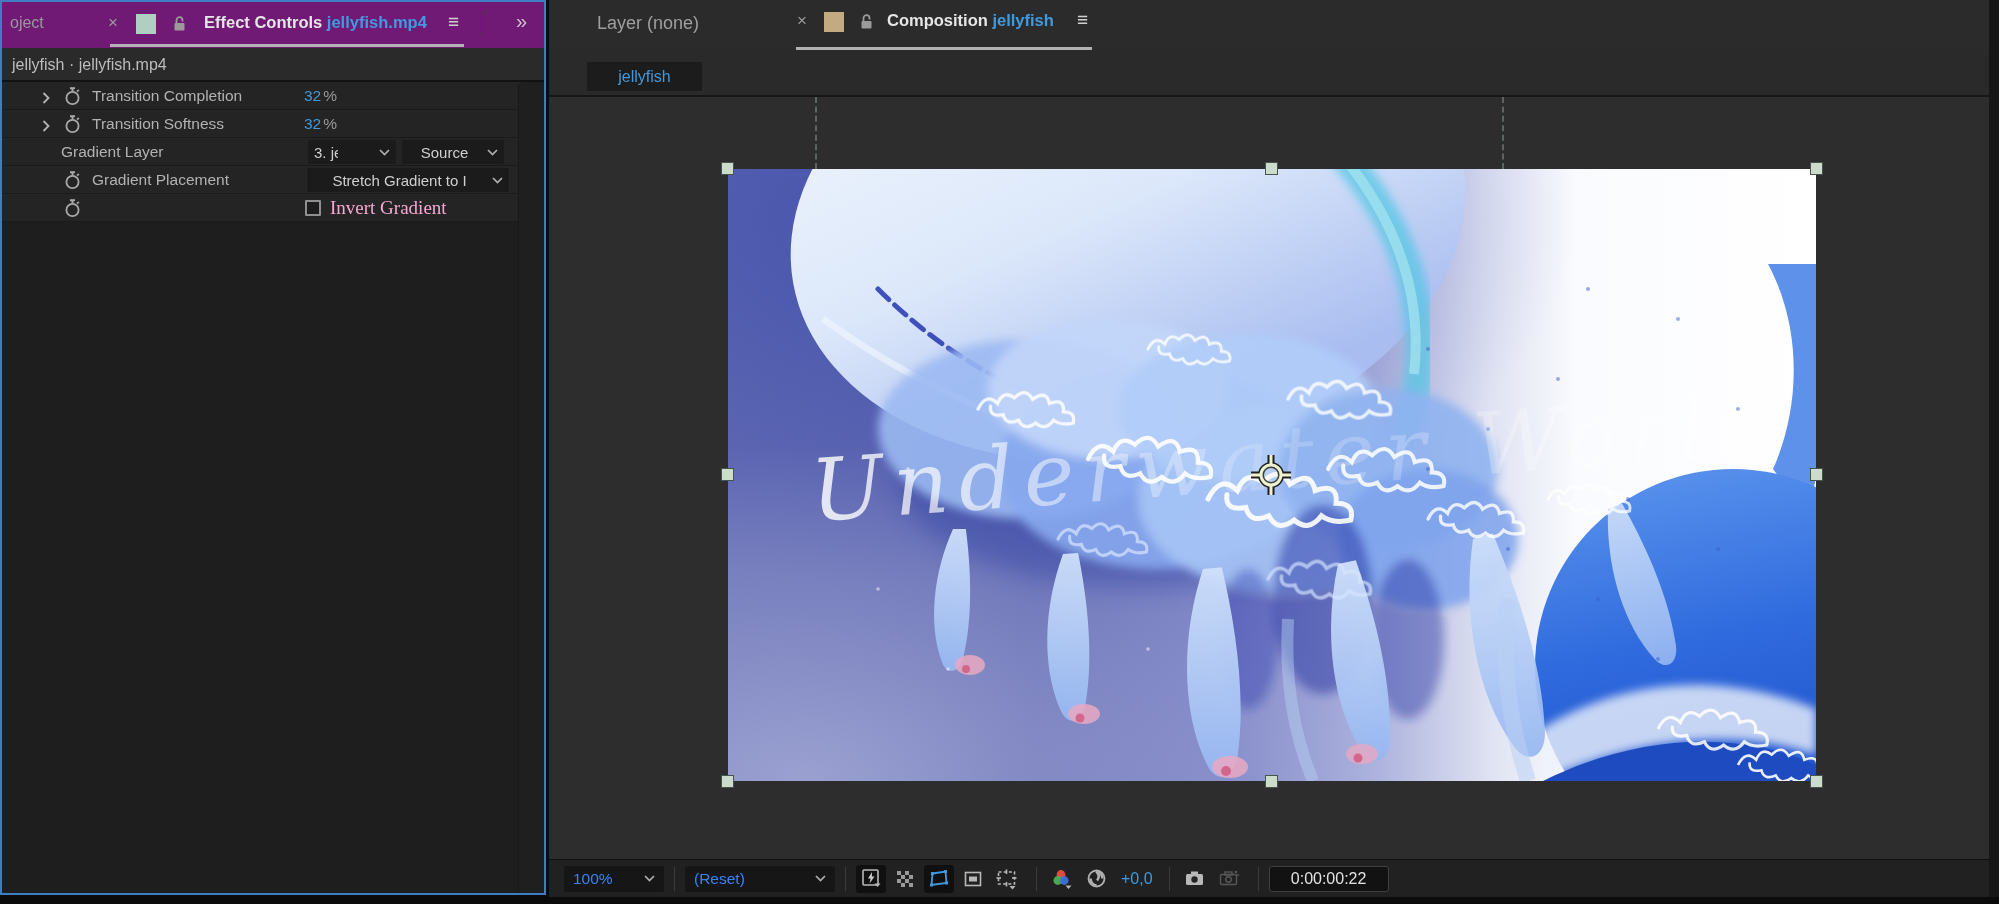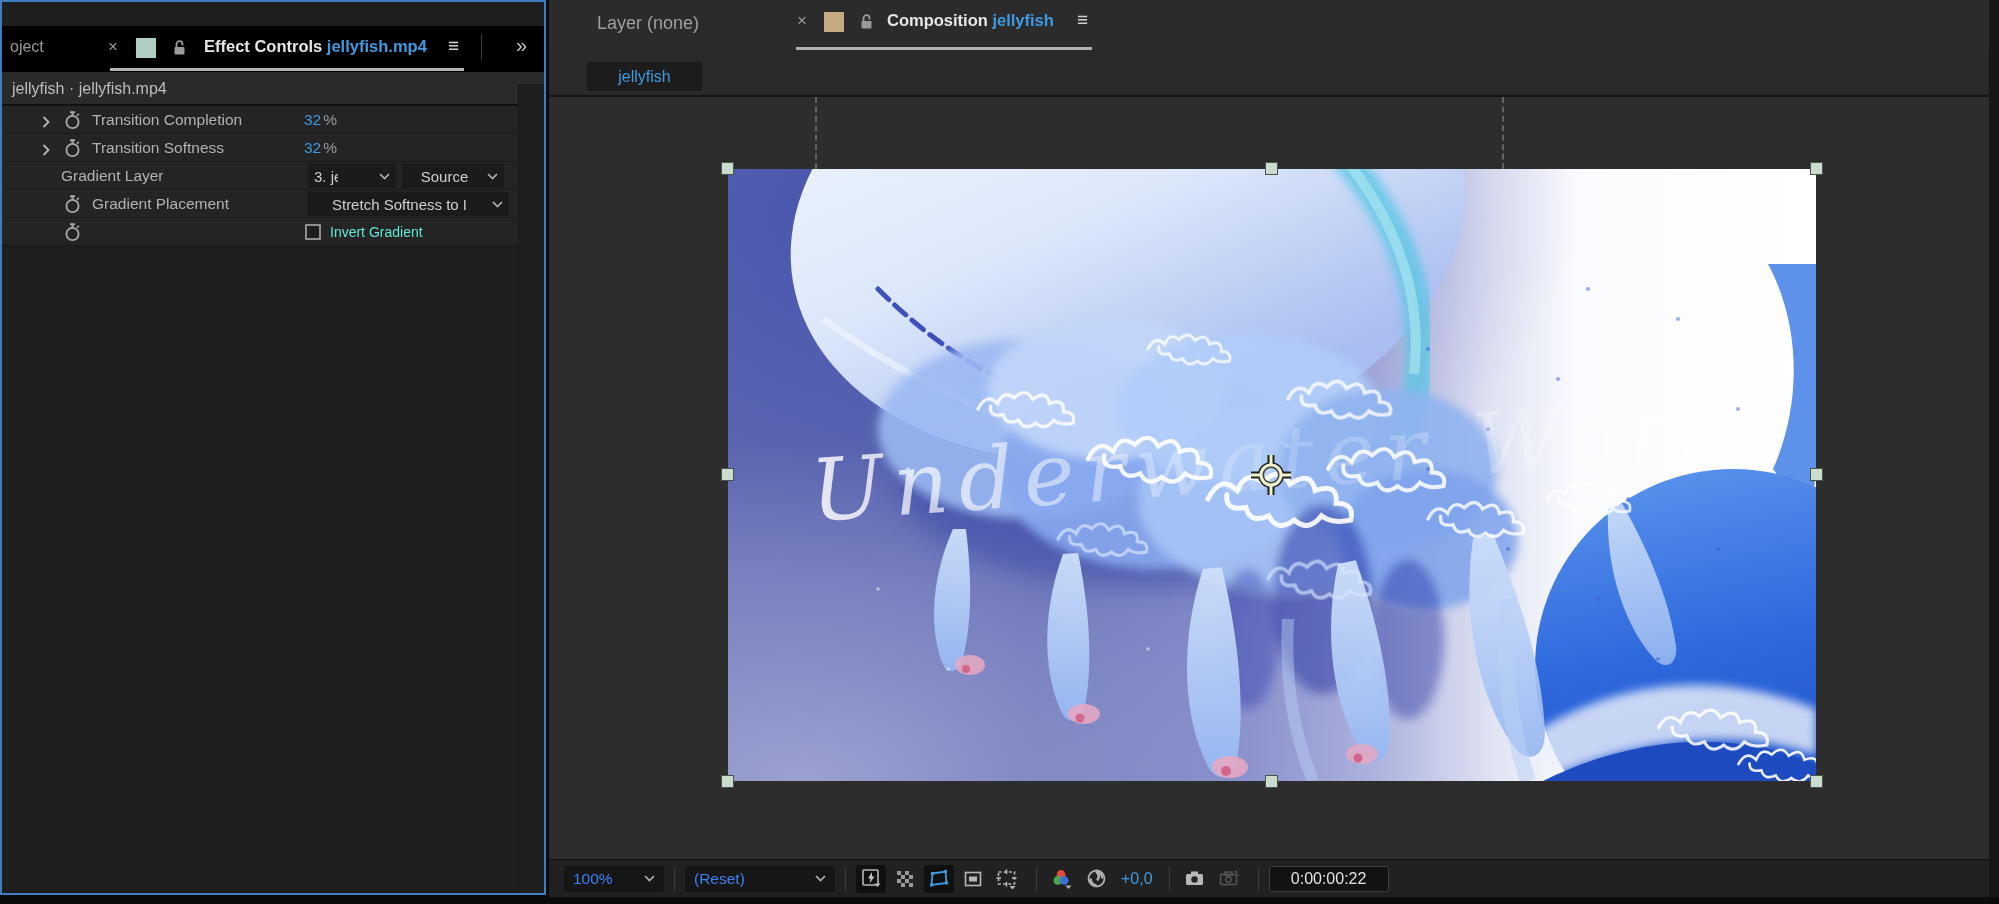--- a/index.html
+++ b/index.html
@@ -3,21 +3,21 @@
 <meta charset="utf-8">
 <style>
   * { box-sizing: border-box; margin: 0; padding: 0; }
   html,body { width:1999px; height:904px; background:#0c0c0c; overflow:hidden;
               font-family:"Liberation Sans","DejaVu Sans",sans-serif; }
   .app { position:relative; width:1999px; height:904px; }
 
   
   .left-panel { position:absolute; left:0; top:0; width:546px; height:895px;
                 background:#1e1e1e; border:2px solid #3d7dc2; }
-  .lp-tabbar { position:relative; height:46px; background:#000000;margin-top:24px; }
+  .lp-tabbar { position:relative; height:46px; background:#701a75; }
   .lp-tabbar .cutlbl { position:absolute; left:8px; top:12px; color:#999; font-size:16px; }
   .closex { position:absolute; top:11px; color:#9a9a9a; font-size:17px; cursor:default; }
   .lp-tabbar .closex { left:106px; }
   .swatch { position:absolute; top:12px; width:20px; height:20px; }
   .lp-tabbar .swatch { left:134px; background:#aecfc2; }
   .lockicon { position:absolute; top:13px; }
   .lp-tabbar .lockicon { left:170px; }
   .tabtitle { position:absolute; top:11px; font-size:16.5px; font-weight:bold; color:#e6e6e6; white-space:nowrap; }
   .lp-tabbar .tabtitle { left:202px; }
   .tabtitle .blue { color:#3f9ae0; font-weight:bold; }
@@ -45,21 +45,21 @@
   .pval { position:absolute; left:302px; font-size:15.5px; }
   .pval .num { color:#3f9ae0; }
   .pval .unit { color:#999; margin-left:2px; }
   .dd { position:absolute; top:2px; height:24px; background:#1b1b1b; border-radius:2px;
         color:#cfcfcf; font-size:15px; display:flex; align-items:center;
         padding:0 6px; white-space:nowrap; overflow:hidden; }
   .dd .ddtxt { flex:1; text-align:center; overflow:hidden; }
   .dd svg { margin-left:6px; flex:none; }
   .checkbox { position:absolute; left:303px; top:6px; width:16px; height:16px;
               border:2px solid #8f8f8f; background:#1d1d1d; border-radius:1px; }
-  .cblabel { position:absolute; left:328px; font-size:14px; color:#5eead4; }
+  .cblabel { position:absolute; left:328px; font-size:19px; color:#f9a8d4;font-family:Liberation Serif, serif; }
   .lp-gutter { position:absolute; right:0; top:82px; bottom:0; width:26px;
                background:#1f1f1f; border-left:1px solid #191919; }
 
   
   .right-panel { position:absolute; left:549px; top:0; width:1440px; height:897px; background:#2a2a2a; }
   .rp-tabbar { position:relative; height:50px; background:#2b2b2b; }
   .rp-tabbar .inactive-tab { position:absolute; left:48px; top:13px; color:#9f9f9f; font-size:18px; }
   .rp-tabbar .closex { left:248px; }
   .rp-tabbar .swatch { left:275px; background:#c3aa80; }
   .rp-tabbar .lockicon { left:310px; }
@@ -187,21 +187,21 @@
         <span class="sw-pos">
           <svg width="17" height="19" viewBox="0 0 17 19">
             <line x1="6" y1="1.2" x2="11" y2="1.2" stroke="#a8a8a8" stroke-width="2"></line>
             <line x1="8.5" y1="1.5" x2="8.5" y2="4.5" stroke="#a8a8a8" stroke-width="2"></line>
             <circle cx="8.5" cy="11" r="6.1" fill="none" stroke="#a8a8a8" stroke-width="1.8"></circle>
             <line x1="13.1" y1="4.6" x2="14.8" y2="2.9" stroke="#a8a8a8" stroke-width="1.8"></line>
           </svg>
         </span>
         <span class="plabel">Gradient Placement</span>
         <span class="dd" style="left:305px; width:202px;">
-          <span class="ddtxt">Stretch Softness to I</span>
+          <span class="ddtxt">Stretch Gradient to I</span>
           <svg width="11" height="7">
               <polyline points="1,1 5.5,5.5 10,1" stroke="#b0b0b0" stroke-width="1.7" fill="none"></polyline>
             </svg>
         </span>
       </div>
 
       <div class="row">
         <span class="sw-pos">
           <svg width="17" height="19" viewBox="0 0 17 19">
             <line x1="6" y1="1.2" x2="11" y2="1.2" stroke="#a8a8a8" stroke-width="2"></line>

